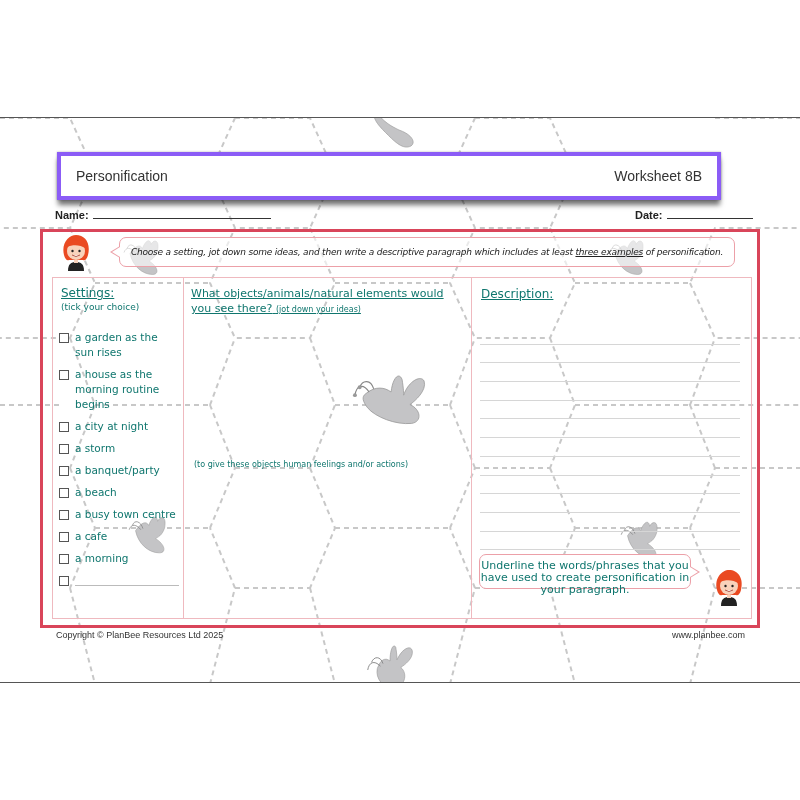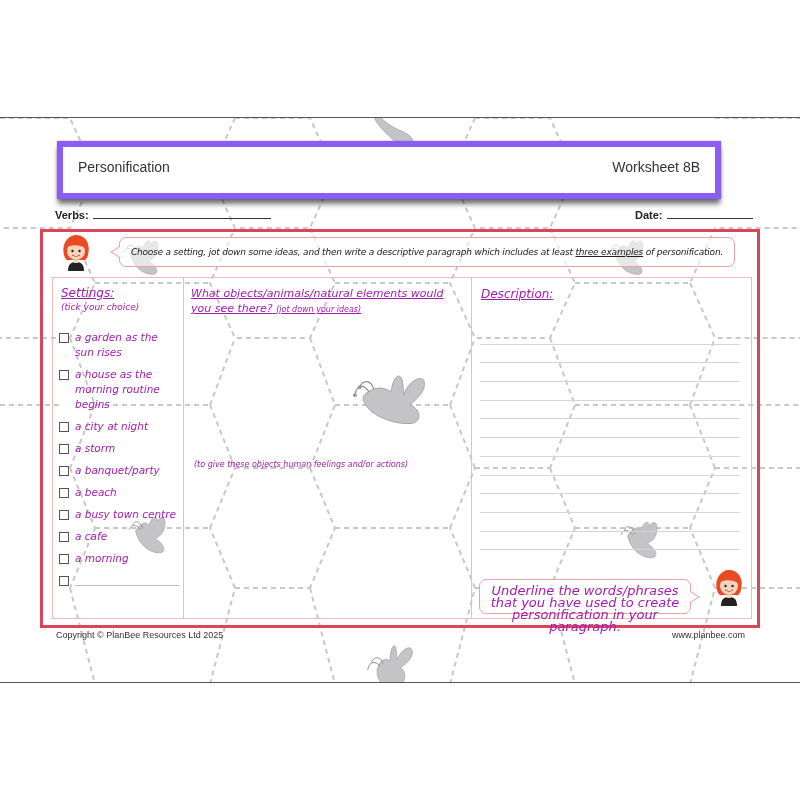--- a/index.html
+++ b/index.html
@@ -10,24 +10,24 @@
     position: absolute; left: 0; top: 117px; width: 800px; height: 566px;
     background: #ffffff;
     border-top: 1px solid #555; border-bottom: 1px solid #555;
     overflow: hidden;
   }
   
   .hexbg { position: absolute; left: 0; top: 0; width: 800px; height: 566px; pointer-events: none; }
   .bee { position: absolute; pointer-events: none; }
 
   .title-banner {
-    position: absolute; left: 57px; top: 23px; width: 664px; height: 58px;
+    position: absolute; left: 57px; top: 34px; width: 664px; height: 48px;
     background: #fff;
     box-shadow: 0 6px 5px -1px rgba(0,0,0,0.55), 0 0 2px rgba(0,0,0,0.3);
-    border: 6px solid #8b5cf6;
+    border: 4px solid #8b5cf6;
   }
   .title-left { position: absolute; left: 15px; top: 12px; font-size: 14px; color: #333; }
   .title-right { position: absolute; right: 15px; top: 12px; font-size: 14px; color: #333; }
 
   .name-row { position: absolute; left: 55px; top: 90px; font-size: 11px; font-weight: bold; color: #222; }
   .name-line { display: inline-block; width: 178px; border-bottom: 1px solid #333; height: 11px; margin-left: 4px; vertical-align: baseline; }
   .date-row { position: absolute; left: 610px; top: 90px; font-size: 11px; font-weight: bold; color: #222; margin-left: 25px; }
   .date-line { display: inline-block; width: 86px; border-bottom: 1px solid #333; height: 11px; margin-left: 4px; }
 
   .frame {
@@ -47,40 +47,40 @@
     border-top: 5px solid transparent; border-bottom: 5px solid transparent; border-right: 8px solid #fff; }
   .bubble u { }
 
   .cols { position: absolute; left: 9px; top: 45px; width: 700px; height: 342px; display: flex; border: 1px solid #efb9bf; }
   .col { position: relative; height: 100%; border-right: 1px solid #efb9bf; }
   .col:last-child { border-right: none; }
   .col-left { width: 131px; }
   .col-mid { width: 288px; }
   .col-right { flex: 1; }
 
-  .hand { font-family: "DejaVu Sans", sans-serif; font-style: italic; color: #a21caf; }
+  .hand { font-family: "DejaVu Sans", sans-serif; color: #0f766e; }
   .settings-title { position: absolute; left: 8px; top: 8px; font-size: 12px; text-decoration: underline; }
   .settings-sub { position: absolute; left: 8px; top: 24px; font-size: 9px; }
   .settings-list { position: absolute; left: 6px; top: 52px; width: 120px; list-style: none; }
   .settings-list li { display: flex; align-items: flex-start; font-size: 10.5px; line-height: 15px; margin-bottom: 7px; }
   .chk { flex: 0 0 auto; width: 10px; height: 10px; border: 1px solid #555; margin: 3px 6px 0 0; background: #fff; }
   .blank-line { flex: 1; border-bottom: 1px solid #bbb; height: 13px; }
 
   .mid-h1 { position: absolute; left: 7px; top: 8px; width: 270px; font-size: 11px; line-height: 15px; text-decoration: underline; }
   .mid-h1 small { font-size: 8px; }
   .mid-h2 { position: absolute; left: 10px; top: 162px; width: 270px; font-size: 11px; text-decoration: underline; }
   .mid-sub2 { position: absolute; left: 10px; top: 182px; font-size: 8px; }
 
   .desc-title { position: absolute; left: 9px; top: 9px; font-size: 12px; text-decoration: underline; }
   .desc-lines { position: absolute; left: 8px; top: 48px; width: 260px; }
   .desc-lines div { height: 18.7px; border-bottom: 1px solid #d6d6d6; }
   .note {
-    position: absolute; left: 7px; top: 301px; width: 212px; height: 35px;
+    position: absolute; left: 7px; top: 276px; width: 212px; height: 35px;
     border: 1.5px solid #eca0a8; border-radius: 7px; background: #fff;
-    font-size: 13px; text-align: center; line-height: 12px; padding-top: 5px;
+    font-size: 11px; text-align: center; line-height: 12px; padding-top: 5px;
   }
   .note-tail { position: absolute; right: -10px; top: 11px;
     border-top: 6px solid transparent; border-bottom: 6px solid transparent; border-left: 10px solid #eca0a8; }
   .note-tail::after { content: ""; position: absolute; right: 2px; top: -5px;
     border-top: 5px solid transparent; border-bottom: 5px solid transparent; border-left: 8px solid #fff; }
 
   .footer-left { position: absolute; left: 56px; top: 512px; font-size: 9px; color: #333; }
   .footer-right { position: absolute; right: 55px; top: 512px; font-size: 9px; color: #333; }
 </style>
 </head>
@@ -177,21 +177,21 @@
     <path d="M35 40 C40 25 48 22 55 28 C55 10 60 0 64 6 C66 18 66 24 66 26 C74 8 88 2 90 12 C92 24 78 34 72 38 C84 48 78 70 60 70 C44 70 32 56 35 40 Z" fill="#c4c4c6" stroke="#999" stroke-width="1"></path>
     <path d="M40 36 C30 26 22 30 20 42 M44 32 C40 20 30 20 26 30" stroke="#888" fill="none" stroke-width="1.5"></path>
   </svg>
 
   <div class="title-banner">
     <span class="title-left">Personification</span>
     <span class="title-right">Worksheet 8B</span>
   </div>
 
   <div class="name-row">
-    <span>Verbs:</span><span class="name-line"></span>
+    <span>Name:</span><span class="name-line"></span>
   </div>
   <div class="date-row">
     <span>Date:</span><span class="date-line"></span>
   </div>
 
   <div class="frame">
 
     <svg class="avatar" style="left:16px;top:3px" width="34" height="36" viewBox="0 0 34 36">
       <path d="M5 20 C2 8 10 0 17 0 C26 0 32 8 29 20 C28 24 26 26 24 25 L10 25 C8 26 6 24 5 20 Z" fill="#ea4a22"></path>
       <ellipse cx="17" cy="16" rx="9" ry="9" fill="#f8d2bb"></ellipse>

